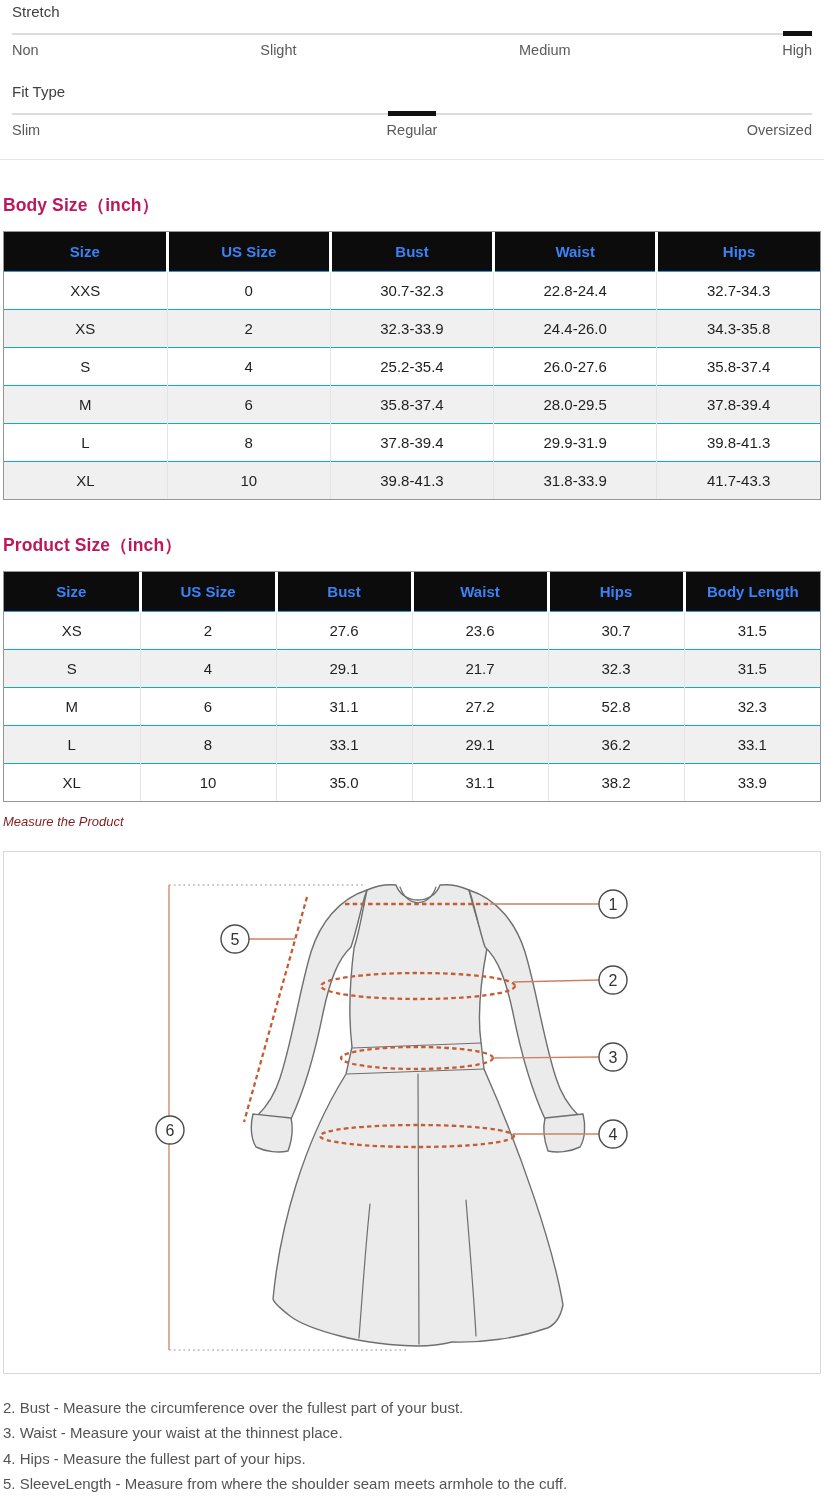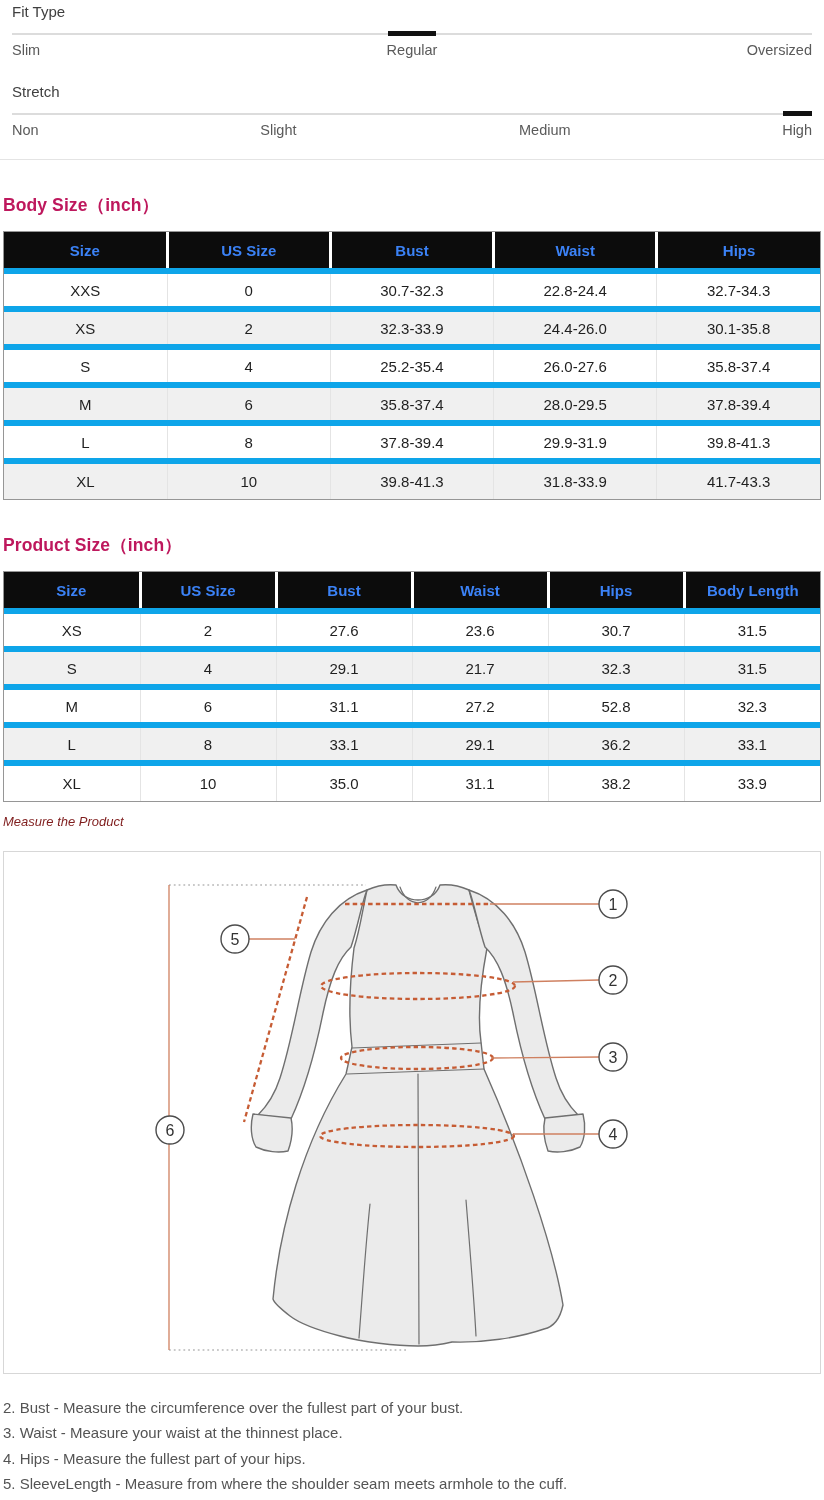--- a/index.html
+++ b/index.html
@@ -40,21 +40,21 @@
   
   .table-wrap{margin:0 3px;border:1px solid #969696;}
   table{width:100%;border-collapse:collapse;table-layout:fixed;font-size:15px;}
   thead th{
     background:var(--table_header_bg);color:#3b82f6;font-weight:700;
     height:39px;border-left:3px solid #ffffff;text-align:center;
   }
   thead th:first-child{border-left:none;}
   tbody td{
     text-align:center;height:38px;color:#1f1f1f;
-    border-left:1px solid #e4e4e4;border-top:6px solid #0ea5e9;
+    border-left:1px solid #e4e4e4;border-top:1px solid #0ea5e9;
   }
   tbody td:first-child{border-left:none;}
   tbody tr:nth-child(even){background:var(--row_alt_bg);}
 
   
   .measure-note{margin:12px 0 22px 3px;font-style:italic;color:#7f1d1d;font-size:13px;}
   .diagram-box{margin:0 3px;border:1px solid #d7d7d7;}
   .diagram-box svg{display:block;width:100%;height:auto;}
 
   .dress{fill:#ebebeb;stroke:#6f6f6f;stroke-width:1.4;stroke-linejoin:round;}
@@ -65,44 +65,44 @@
   .marker-circle{fill:#ffffff;stroke:#4c4c4c;stroke-width:1.4;}
   .marker-num{font-family:"Liberation Sans",sans-serif;font-size:16px;fill:#333;text-anchor:middle;}
 
   
   .notes{list-style:none;margin:21px 0 0 3px;padding:0 0 8px 0;color:#545454;font-size:15px;line-height:25.4px;}
 </style>
 </head>
 <body>
 
 <section class="sliders">
-  <div class="slider">
-    <div class="slider-label">Fit Type</div>
-    <div class="track">
-      <div class="tick center"></div>
-    </div>
-    <div class="stops">
-      <span class="stop-first">Slim</span>
-      <span class="stop-center">Regular</span>
-      <span class="stop-last">Oversized</span>
-    </div>
-  </div>
-
   <div class="slider">
     <div class="slider-label">Stretch</div>
     <div class="track">
       <div class="tick right"></div>
     </div>
     <div class="stops">
       <span class="stop-first">Non</span>
       <span class="stop-33">Slight</span>
       <span class="stop-66">Medium</span>
       <span class="stop-last">High</span>
     </div>
   </div>
+
+  <div class="slider">
+    <div class="slider-label">Fit Type</div>
+    <div class="track">
+      <div class="tick center"></div>
+    </div>
+    <div class="stops">
+      <span class="stop-first">Slim</span>
+      <span class="stop-center">Regular</span>
+      <span class="stop-last">Oversized</span>
+    </div>
+  </div>
 </section>
 
 <h2>Body Size（inch）</h2>
 <div class="table-wrap">
   <table>
     <thead>
         <tr>
           <th>Size</th>
           <th>US Size</th>
           <th>Bust</th>
@@ -116,21 +116,21 @@
           <td>0</td>
           <td>30.7-32.3</td>
           <td>22.8-24.4</td>
           <td>32.7-34.3</td>
         </tr>
         <tr>
           <td>XS</td>
           <td>2</td>
           <td>32.3-33.9</td>
           <td>24.4-26.0</td>
-          <td>30.1-35.8</td>
+          <td>34.3-35.8</td>
         </tr>
         <tr>
           <td>S</td>
           <td>4</td>
           <td>25.2-35.4</td>
           <td>26.0-27.6</td>
           <td>35.8-37.4</td>
         </tr>
         <tr>
           <td>M</td>

